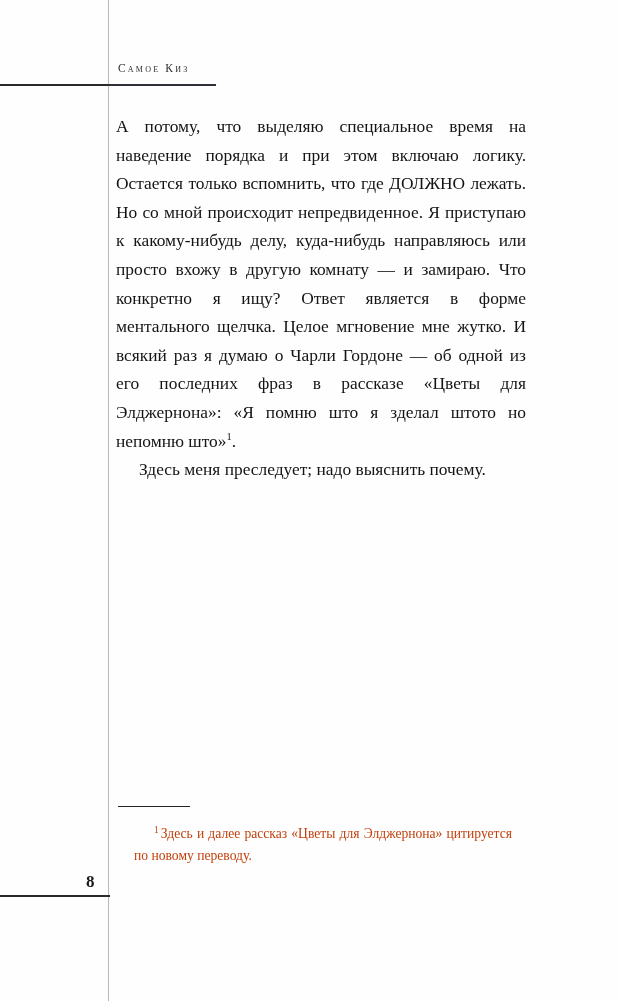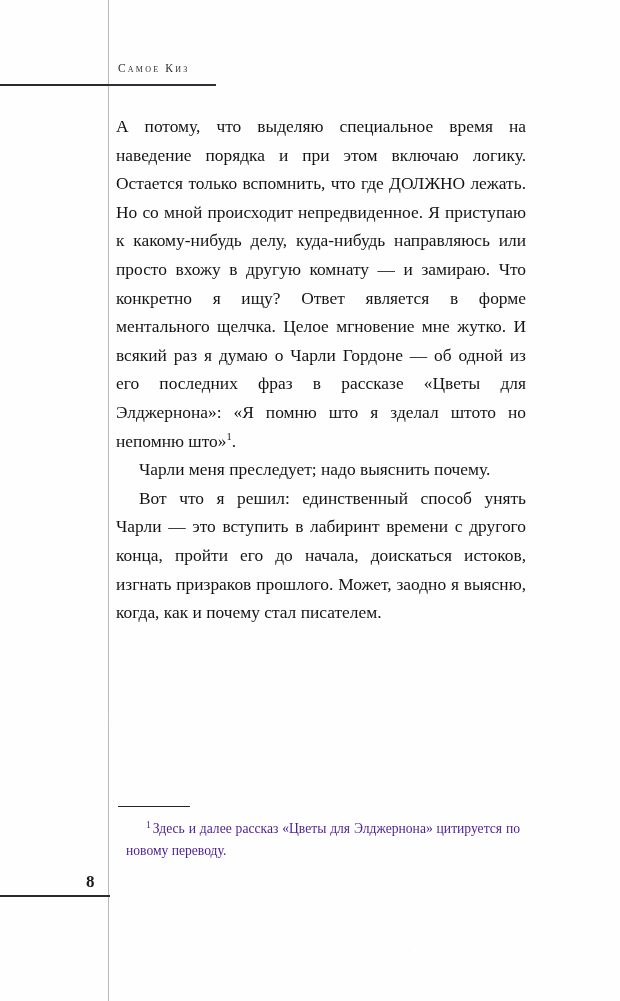--- a/index.html
+++ b/index.html
@@ -136,25 +136,25 @@
   }
 
   .footnote-rule {
     width: 72px;
     height: 1.3px;
     background: #242424;
     margin: 0 0 11px 0;
   }
 
   .footnote-text {
-    margin: 8px;
+    margin: 16px;
     font-size: 13.6px;
     line-height: 22px;
     text-align: justify;
-    color: #4c1d95;
+    color: #c2410c;
     text-indent: 20px;
   }
 
   .footnote-text .footnote-num {
     font-size: 9.5px;
     vertical-align: super;
     line-height: 0;
     margin-right: 2px;
   }
 </style>
@@ -170,23 +170,22 @@
   <div class="edge-rule-bottom"></div>
 
   <div class="running-head">Самое Киз</div>
   <div class="running-head-rule"></div>
 
   <div class="text-column">
 
     <p class="para"><span>А потому, что выделяю специальное время на наведение порядка и при этом включаю логику. Остается только вспомнить, что где ДОЛЖНО лежать. Но со мной происходит непредвиденное. Я приступаю к какому-нибудь делу, куда-нибудь направляюсь или просто вхожу в другую комнату — и замираю. Что конкретно я ищу? Ответ является в форме ментального щелчка. Целое мгновение мне жутко. И всякий раз я думаю о Чарли Гордоне — об одной из его последних фраз в рассказе «Цветы для Элджернона»: «Я помню што я зделал штото но непомню што»</span><span class="footnote-marker">1</span><span>.</span></p>
 
 
-    <p class="para indent"><span>Чарли меня преследует; надо выяснить почему.</span></p>
+    <p class="para indent"><span>Здесь меня преследует; надо выяснить почему.</span></p>
 
-    <p class="para indent"><span>Вот что я решил: единственный способ унять Чарли — это вступить в лабиринт времени с другого конца, пройти его до начала, доискаться истоков, изгнать призраков прошлого. Может, заодно я выясню, когда, как и почему стал писателем.</span></p>
 
 
   </div>
 
   <div class="footnote-area">
     <div class="footnote-rule"></div>
     <p class="footnote-text"><span class="footnote-num">1</span><span>Здесь и далее рассказ «Цветы для Элджернона» цитируется по новому переводу.</span></p>
   </div>
 
   <div class="folio">8</div>

